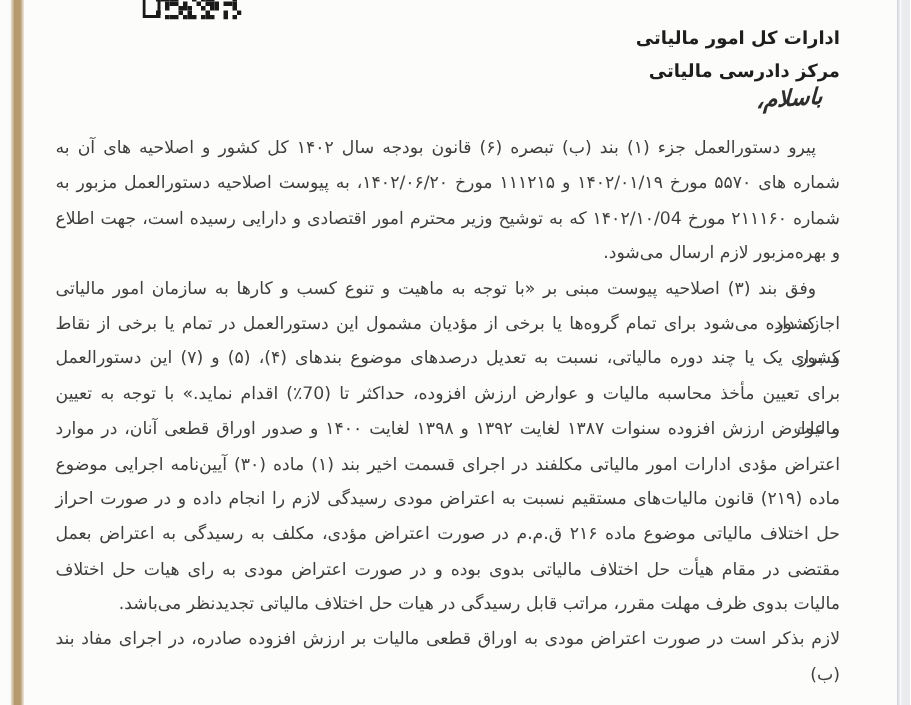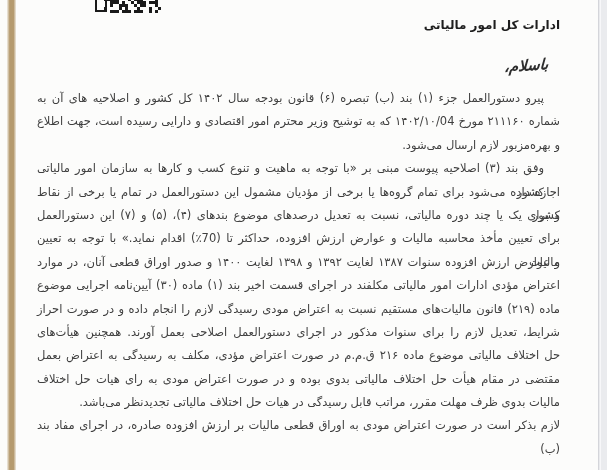--- a/index.html
+++ b/index.html
@@ -124,36 +124,37 @@
       <i style="left: 42px; top: 10px;"></i>
       <i style="left: 45px; top: 10px;"></i>
       <i style="left: 54px; top: 10px;"></i>
       <i style="left: 60px; top: 10px;"></i>
     </div>
 
   <div class="content">
 
     <div class="letterhead">
       <div>ادارات کل امور مالیاتی</div>
+      <div>مرکز دادرسی مالیاتی</div>
     </div>
 
     <div class="salutation">باسلام،</div>
 
     <div class="body-text">
       <div class="bline j indent">پیرو دستورالعمل جزء (۱) بند (ب) تبصره (۶) قانون بودجه سال ۱۴۰۲ کل کشور و اصلاحیه های آن به</div>
+      <div class="bline j">شماره های ۵۵۷۰ مورخ ۱۴۰۲/۰۱/۱۹ و ۱۱۱۲۱۵ مورخ ۱۴۰۲/۰۶/۲۰، به پیوست اصلاحیه دستورالعمل مزبور به</div>
       <div class="bline j">شماره ۲۱۱۱۶۰ مورخ ۱۴۰۲/۱۰/04 که به توشیح وزیر محترم امور اقتصادی و دارایی رسیده است، جهت اطلاع</div>
       <div class="bline end">و بهره‌مزبور لازم ارسال می‌شود.</div>
       <div class="bline j indent">وفق بند (۳) اصلاحیه پیوست مبنی بر «با توجه به ماهیت و تنوع کسب و کارها به سازمان امور مالیاتی کشور</div>
       <div class="bline j">اجازه داده می‌شود برای تمام گروه‌ها یا برخی از مؤدیان مشمول این دستورالعمل در تمام یا برخی از نقاط کشور</div>
       <div class="bline j">و برای یک یا چند دوره مالیاتی، نسبت به تعدیل درصدهای موضوع بندهای (۴)، (۵) و (۷) این دستورالعمل</div>
       <div class="bline j">برای تعیین مأخذ محاسبه مالیات و عوارض ارزش افزوده، حداکثر تا (70٪) اقدام نماید.» با توجه به تعیین مالیات</div>
       <div class="bline j">و عوارض ارزش افزوده سنوات ۱۳۸۷ لغایت ۱۳۹۲ و ۱۳۹۸ لغایت ۱۴۰۰ و صدور اوراق قطعی آنان، در موارد</div>
       <div class="bline j">اعتراض مؤدی ادارات امور مالیاتی مکلفند در اجرای قسمت اخیر بند (۱) ماده (۳۰) آیین‌نامه اجرایی موضوع</div>
       <div class="bline j">ماده (۲۱۹) قانون مالیات‌های مستقیم نسبت به اعتراض مودی رسیدگی لازم را انجام داده و در صورت احراز</div>
-      <div class="bline j">شرایط، تعدیل لازم را برای سنوات مذکور در اجرای دستورالعمل اصلاحی بعمل آورند. همچنین هیأت‌های</div>
       <div class="bline j">حل اختلاف مالیاتی موضوع ماده ۲۱۶ ق.م.م در صورت اعتراض مؤدی، مکلف به رسیدگی به اعتراض بعمل</div>
       <div class="bline j">مقتضی در مقام هیأت حل اختلاف مالیاتی بدوی بوده و در صورت اعتراض مودی به رای هیات حل اختلاف</div>
       <div class="bline end">مالیات بدوی ظرف مهلت مقرر، مراتب قابل رسیدگی در هیات حل اختلاف مالیاتی تجدیدنظر می‌باشد.</div>
       <div class="bline j">لازم بذکر است در صورت اعتراض مودی به اوراق قطعی مالیات بر ارزش افزوده صادره، در اجرای مفاد بند (ب)</div>
     </div>
 
   </div>
 
   <div class="page-edge"></div>
 

